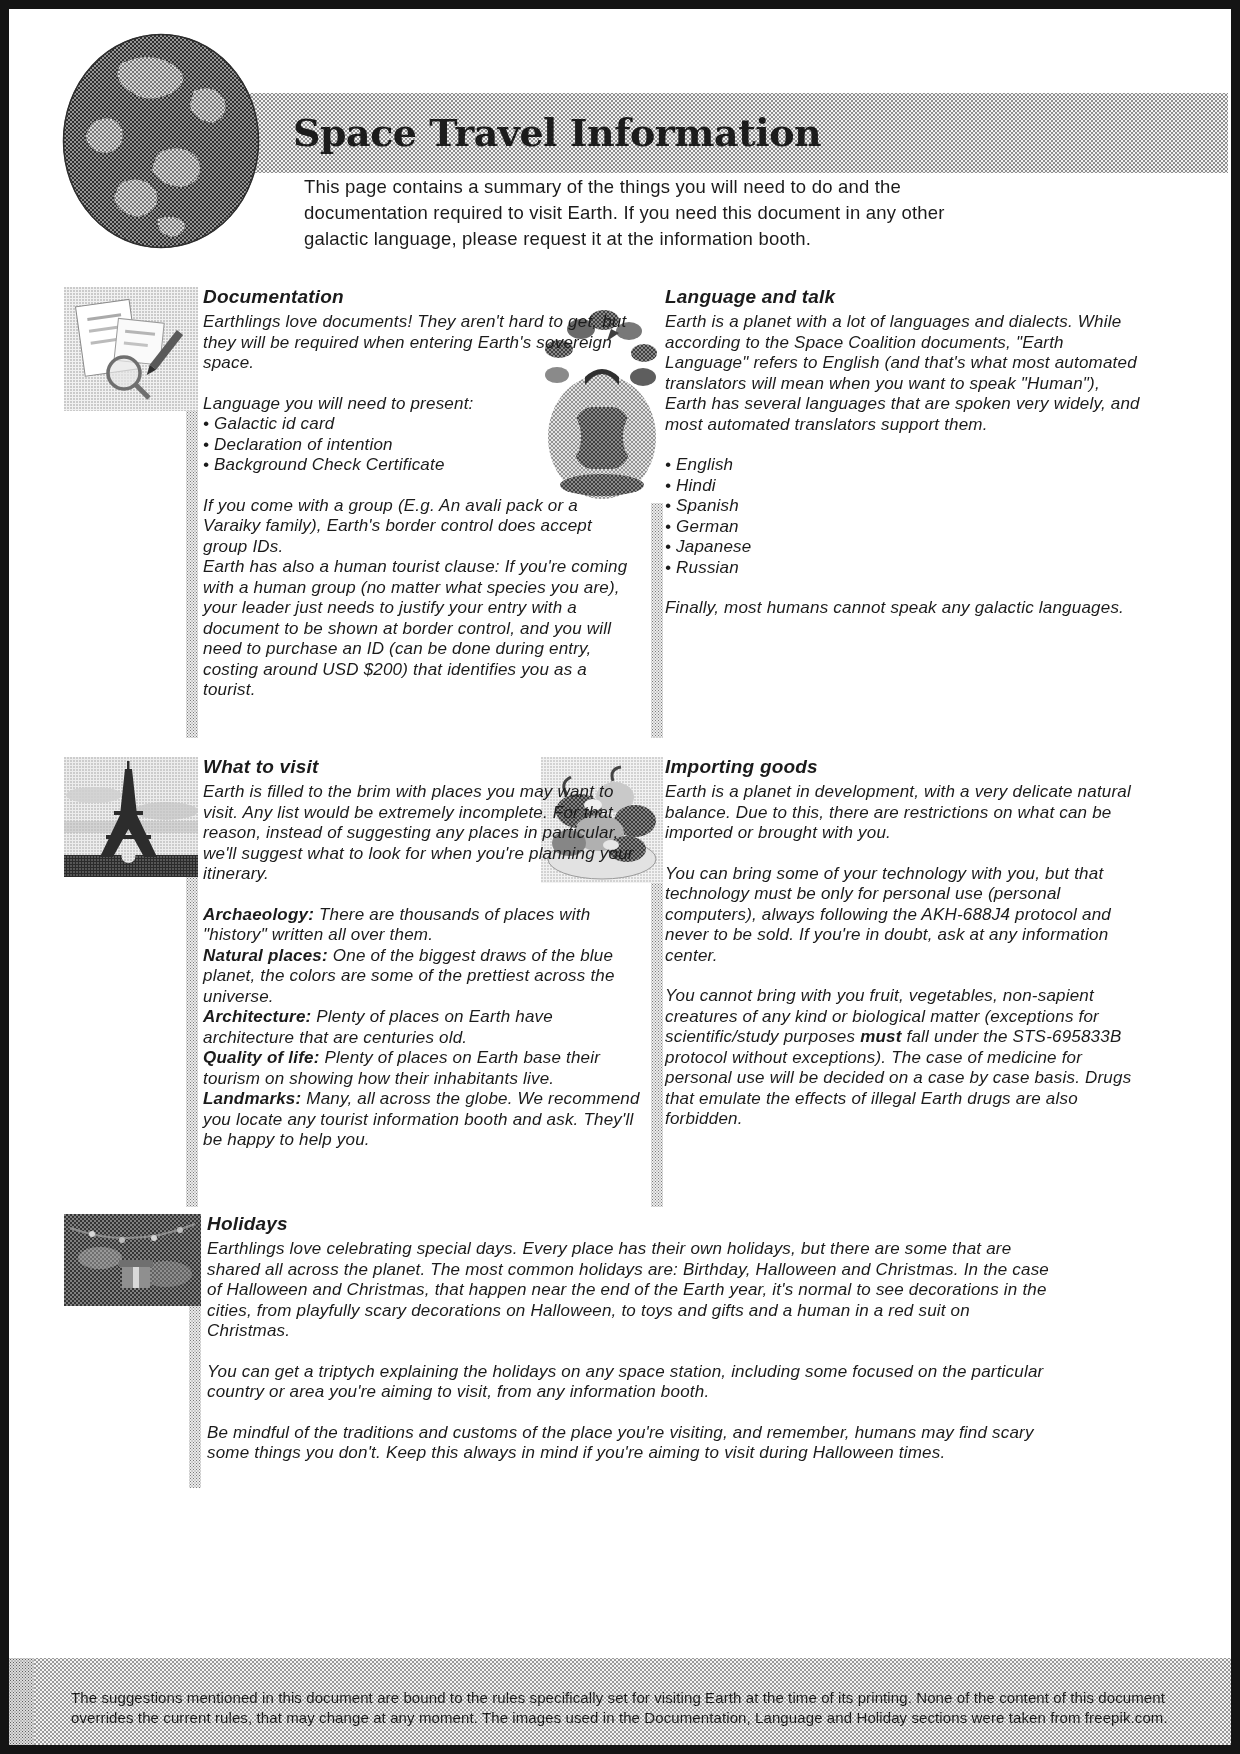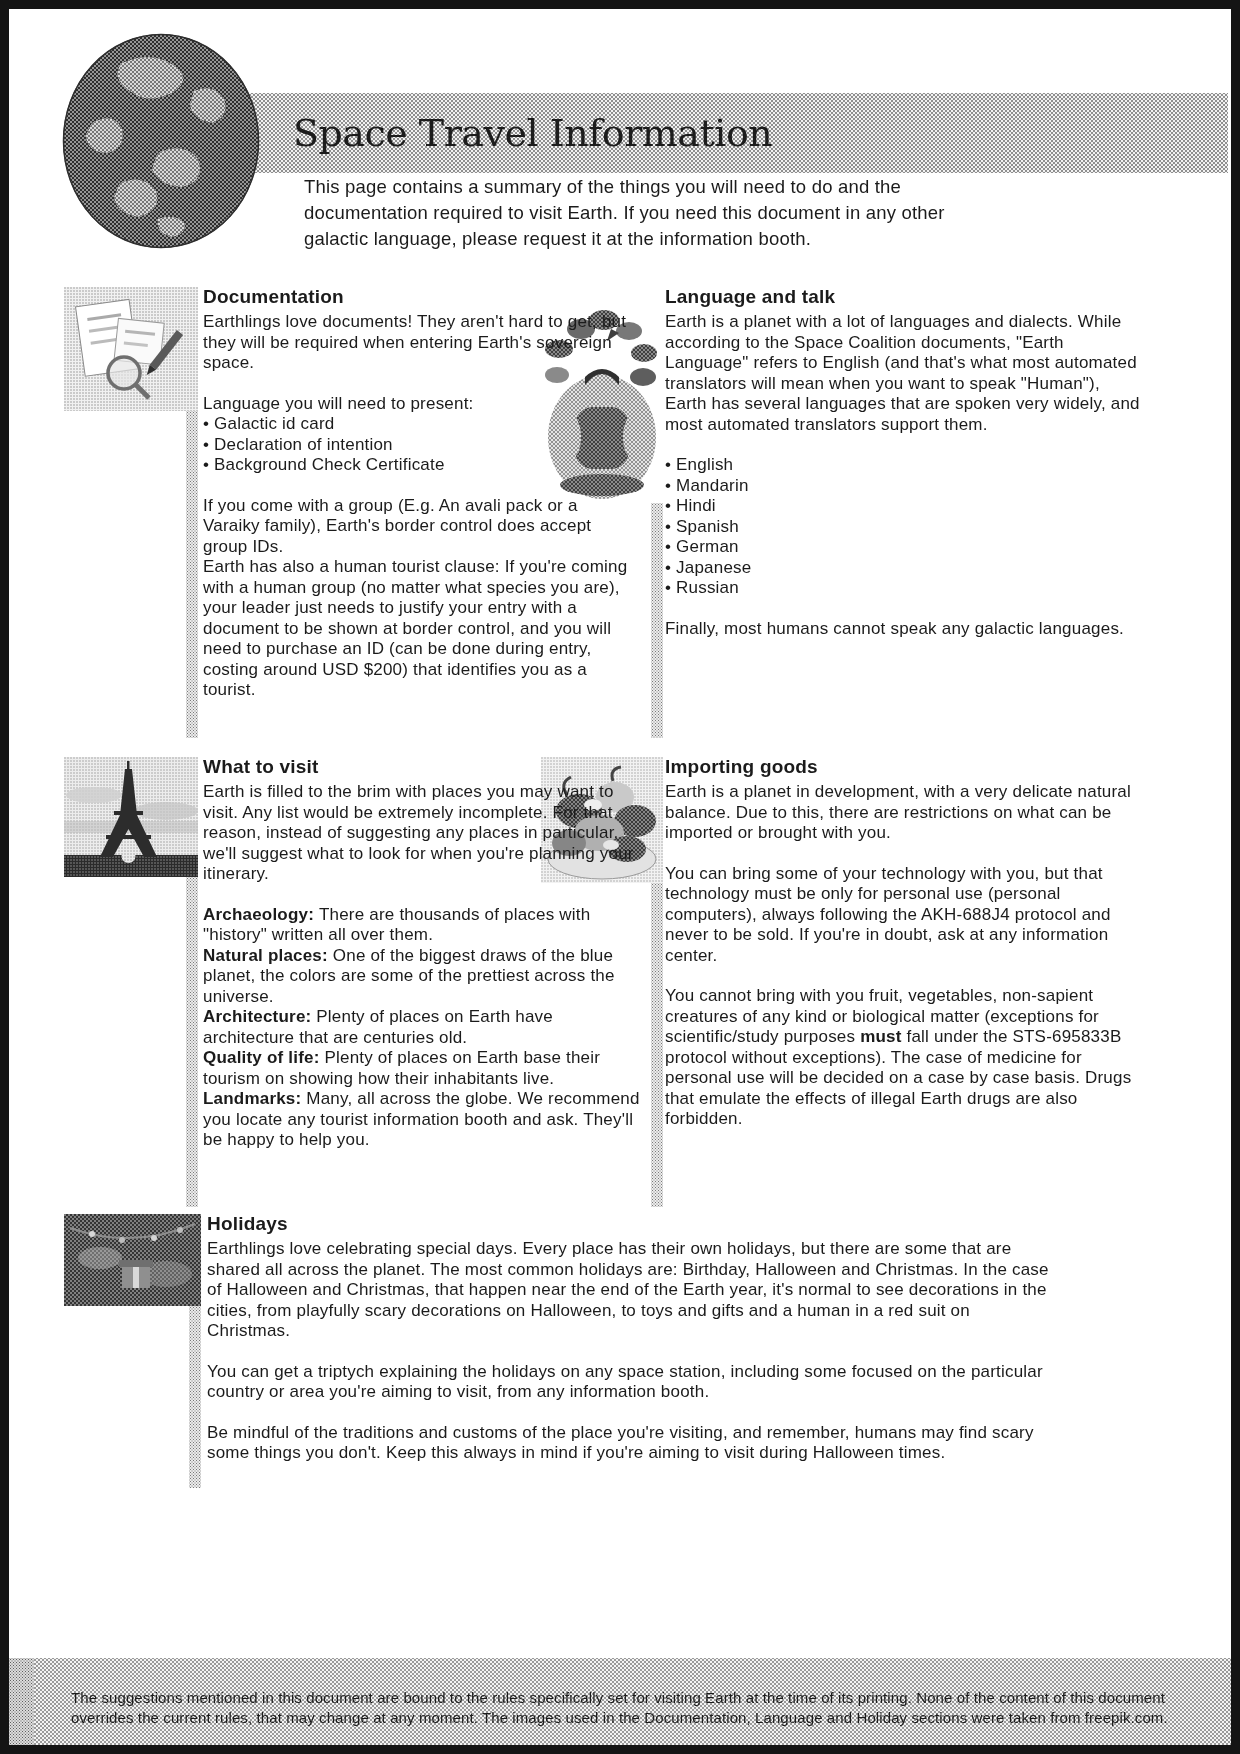--- a/index.html
+++ b/index.html
@@ -28,27 +28,27 @@
   }
   .footer-edge{
     position:absolute;left:9px;top:1658px;width:25px;height:87px;z-index:3;
     background-color:#dcdcdc;
     background-image:radial-gradient(circle,#5f5f5f 0.8px,transparent 1px),radial-gradient(circle,#5f5f5f 0.8px,transparent 1px);
     background-size:3px 3px;background-position:0 0,1.5px 1.5px;
   }
 
   .title{
     position:absolute;left:293px;top:95px;height:76px;line-height:76px;z-index:2;margin:0;
-    font-family:"DejaVu Serif",serif;font-weight:400;font-size:38px;letter-spacing:-0.5px;color:#1c1c1c;
+    font-family:"DejaVu Serif",serif;font-weight:700;font-size:38px;letter-spacing:-0.5px;color:#1c1c1c;
   }
   .earth{position:absolute;left:62px;top:33px;width:198px;height:216px;z-index:4;}
   .intro{position:absolute;left:304px;top:174px;width:700px;margin:0;font-size:18.5px;line-height:26px;letter-spacing:.2px;}
 
   .img-box{position:absolute;z-index:1;}
-  .txt{position:absolute;z-index:2;}
+  .txt{position:absolute;z-index:2;font-style:italic;}
   .txt p{margin:0;font-size:17px;line-height:20.5px;letter-spacing:.2px;}
   .txt h2{margin:0 0 3px 0;font-size:19px;line-height:24px;letter-spacing:.2px;font-weight:700;}
   .gap{margin-top:20px !important;}
   ul.plain{margin:0;padding:0;list-style:none;}
   ul.plain li{font-size:17px;line-height:20.5px;letter-spacing:.2px;}
   ul.plain li::before{content:"\2022\00a0";}
   .feat{font-size:17px;line-height:20.5px;letter-spacing:.2px;}
   .feat b{font-weight:700;}
 
   .doc-img{left:64px;top:287px;}
@@ -184,21 +184,20 @@
       <ellipse cx="30" cy="150" rx="10" ry="22" fill="url(#pL1)"></ellipse>
       <ellipse cx="92" cy="150" rx="10" ry="22" fill="url(#pL1)"></ellipse>
     </svg>
   </div>
   <div class="strip lang-strip"></div>
   <section class="txt lang-txt">
     <h2>Language and talk</h2>
     <p>Earth is a planet with a lot of languages and dialects. While according to the Space Coalition documents, "Earth Language" refers to English (and that's what most automated translators will mean when you want to speak "Human"), Earth has several languages that are spoken very widely, and most automated translators support them.</p>
     <ul class="plain gap">
       <li>English</li>
-      <li>Mandarin</li>
       <li>Hindi</li>
       <li>Spanish</li>
       <li>German</li>
       <li>Japanese</li>
       <li>Russian</li>
     </ul>
     <p class="gap">Finally, most humans cannot speak any galactic languages.</p>
   </section>
 
   <div class="img-box visit-img">

